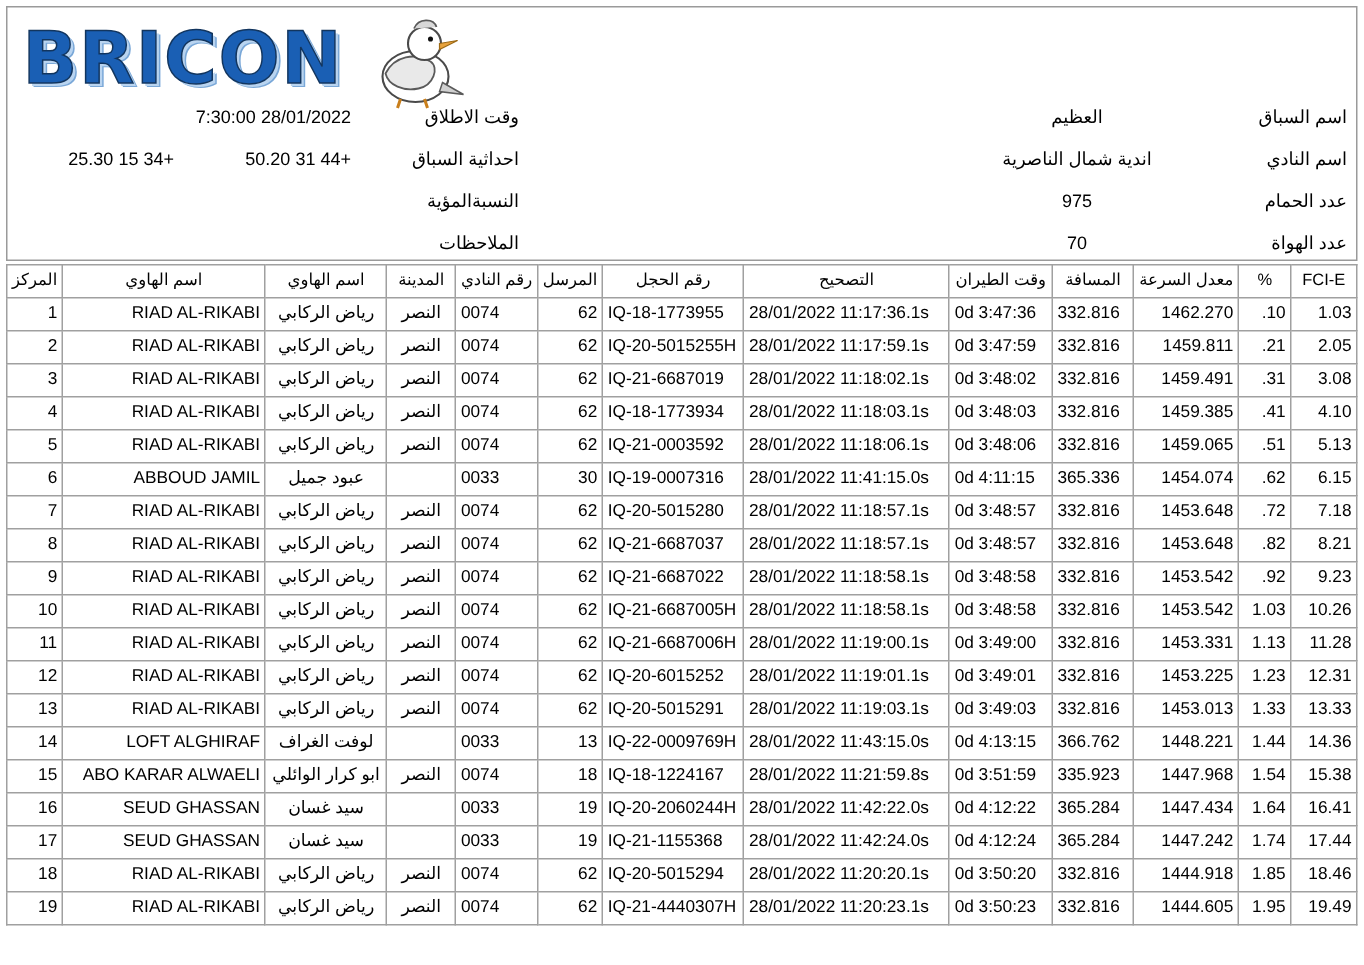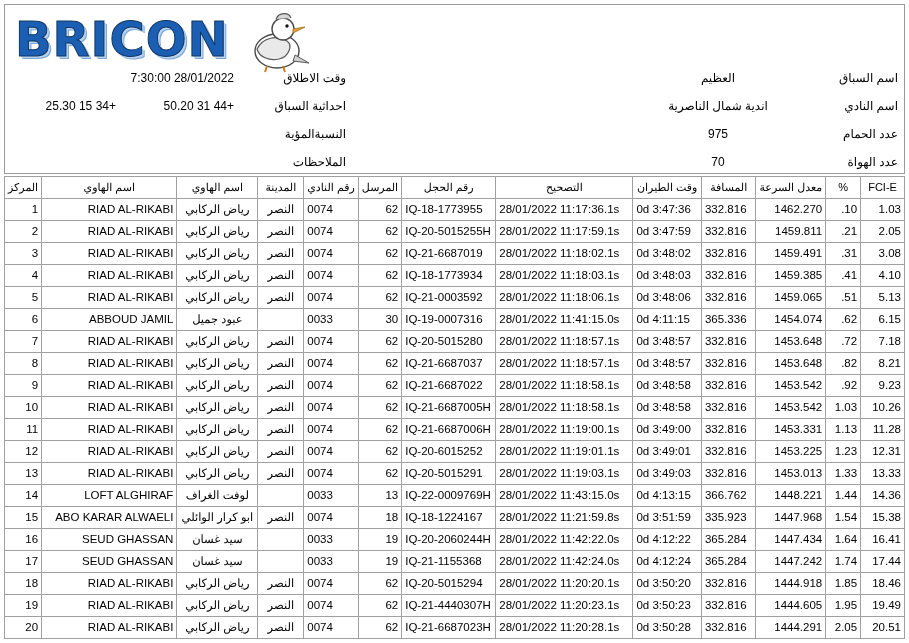--- a/index.html
+++ b/index.html
@@ -451,31 +451,16 @@
           <td class="c-club">0074</td>
           <td class="c-sender">62</td>
           <td class="c-ring">IQ-21-4440307H</td>
           <td class="c-corr">28/01/2022 11:20:23.1s</td>
           <td class="c-fly">0d 3:50:23</td>
           <td class="c-dist">332.816</td>
           <td class="c-speed">1444.605</td>
           <td class="c-pct">1.95</td>
           <td class="c-fci">19.49</td>
         </tr>
-        <tr>
-          <td class="c-rank">20</td>
-          <td class="c-fname">RIAD AL-RIKABI</td>
-          <td class="c-aname">رياض الركابي</td>
-          <td class="c-city">النصر</td>
-          <td class="c-club">0074</td>
-          <td class="c-sender">62</td>
-          <td class="c-ring">IQ-21-6687023H</td>
-          <td class="c-corr">28/01/2022 11:20:28.1s</td>
-          <td class="c-fly">0d 3:50:28</td>
-          <td class="c-dist">332.816</td>
-          <td class="c-speed">1444.291</td>
-          <td class="c-pct">2.05</td>
-          <td class="c-fci">20.51</td>
-        </tr>
       </tbody>
   </table>
 
 </div>
 
 </body></html>

